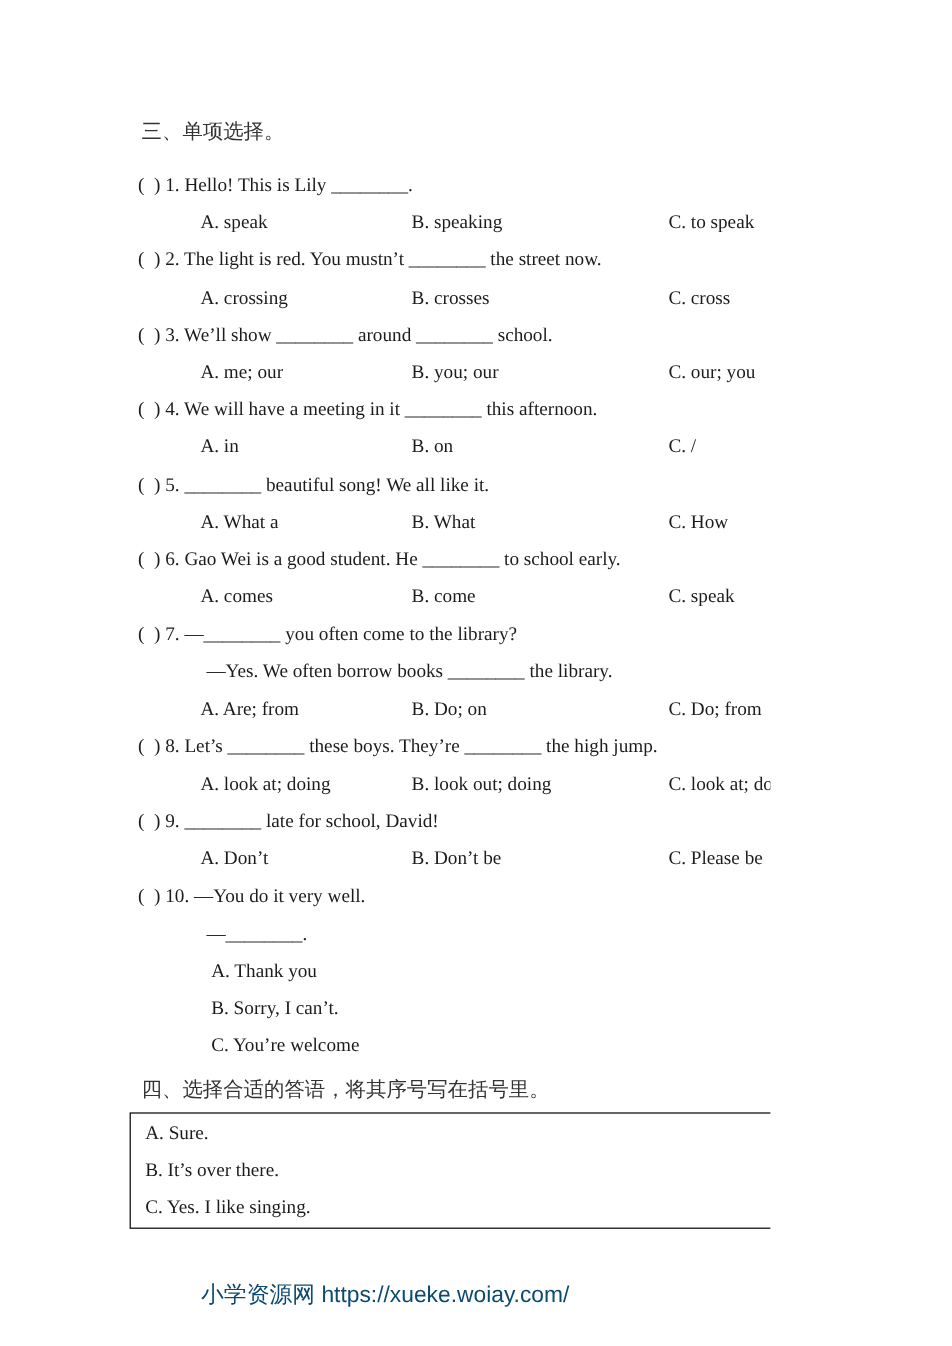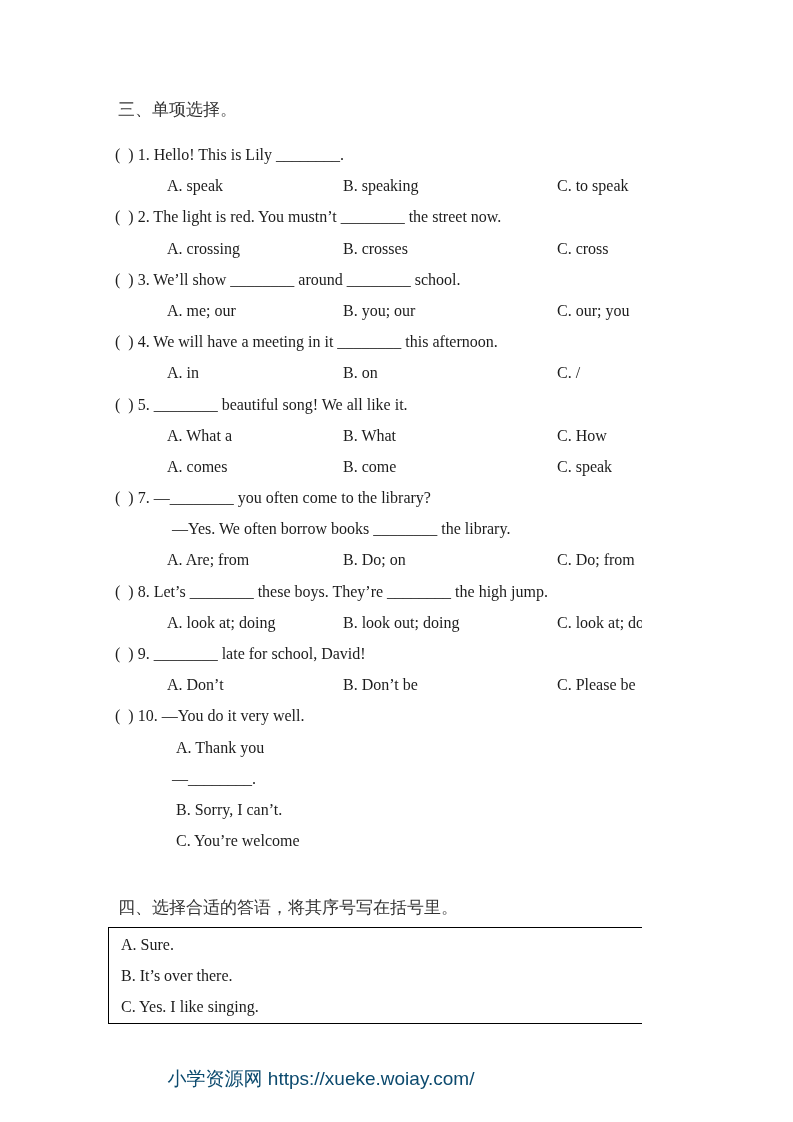--- a/index.html
+++ b/index.html
@@ -81,39 +81,40 @@
       </div>
       <div class="q-block">
         <div class="line q-line">(  ) 4. We will have a meeting in it ________ this afternoon.</div>
         <div class="line opts-row"><span class="opt opt-a">A. in</span><span class="opt opt-b">B. on</span><span class="opt opt-c">C. /</span></div>
       </div>
       <div class="q-block">
         <div class="line q-line">(  ) 5. ________ beautiful song! We all like it.</div>
         <div class="line opts-row"><span class="opt opt-a">A. What a</span><span class="opt opt-b">B. What</span><span class="opt opt-c">C. How</span></div>
       </div>
       <div class="q-block">
+        <div class="line q-line">(  ) 6. Gao Wei is a good student. He ________ to school early.</div>
         <div class="line opts-row"><span class="opt opt-a">A. comes</span><span class="opt opt-b">B. come</span><span class="opt opt-c">C. speak</span></div>
       </div>
       <div class="q-block">
         <div class="line q-line">(  ) 7. —________ you often come to the library?</div>
         <div class="line q-line cont">—Yes. We often borrow books ________ the library.</div>
         <div class="line opts-row"><span class="opt opt-a">A. Are; from</span><span class="opt opt-b">B. Do; on</span><span class="opt opt-c">C. Do; from</span></div>
       </div>
       <div class="q-block">
         <div class="line q-line">(  ) 8. Let’s ________ these boys. They’re ________ the high jump.</div>
         <div class="line opts-row"><span class="opt opt-a">A. look at; doing</span><span class="opt opt-b">B. look out; doing</span><span class="opt opt-c">C. look at; do</span></div>
       </div>
       <div class="q-block">
         <div class="line q-line">(  ) 9. ________ late for school, David!</div>
         <div class="line opts-row"><span class="opt opt-a">A. Don’t</span><span class="opt opt-b">B. Don’t be</span><span class="opt opt-c">C. Please be</span></div>
       </div>
       <div class="q-block">
         <div class="line q-line">(  ) 10. —You do it very well.</div>
+        <div class="line q-line cont">—________.</div>
         <div class="line opt-stack">A. Thank you</div>
-        <div class="line q-line cont">—________.</div>
         <div class="line opt-stack">B. Sorry, I can’t.</div>
         <div class="line opt-stack">C. You’re welcome</div>
       </div>
     </div>
 
   <div class="sec-title" id="sec4-title">四、选择合适的答语，将其序号写在括号里。</div>
 
   <div id="answer-box">
       <div class="line">A. Sure.</div>
       <div class="line">B. It’s over there.</div>

